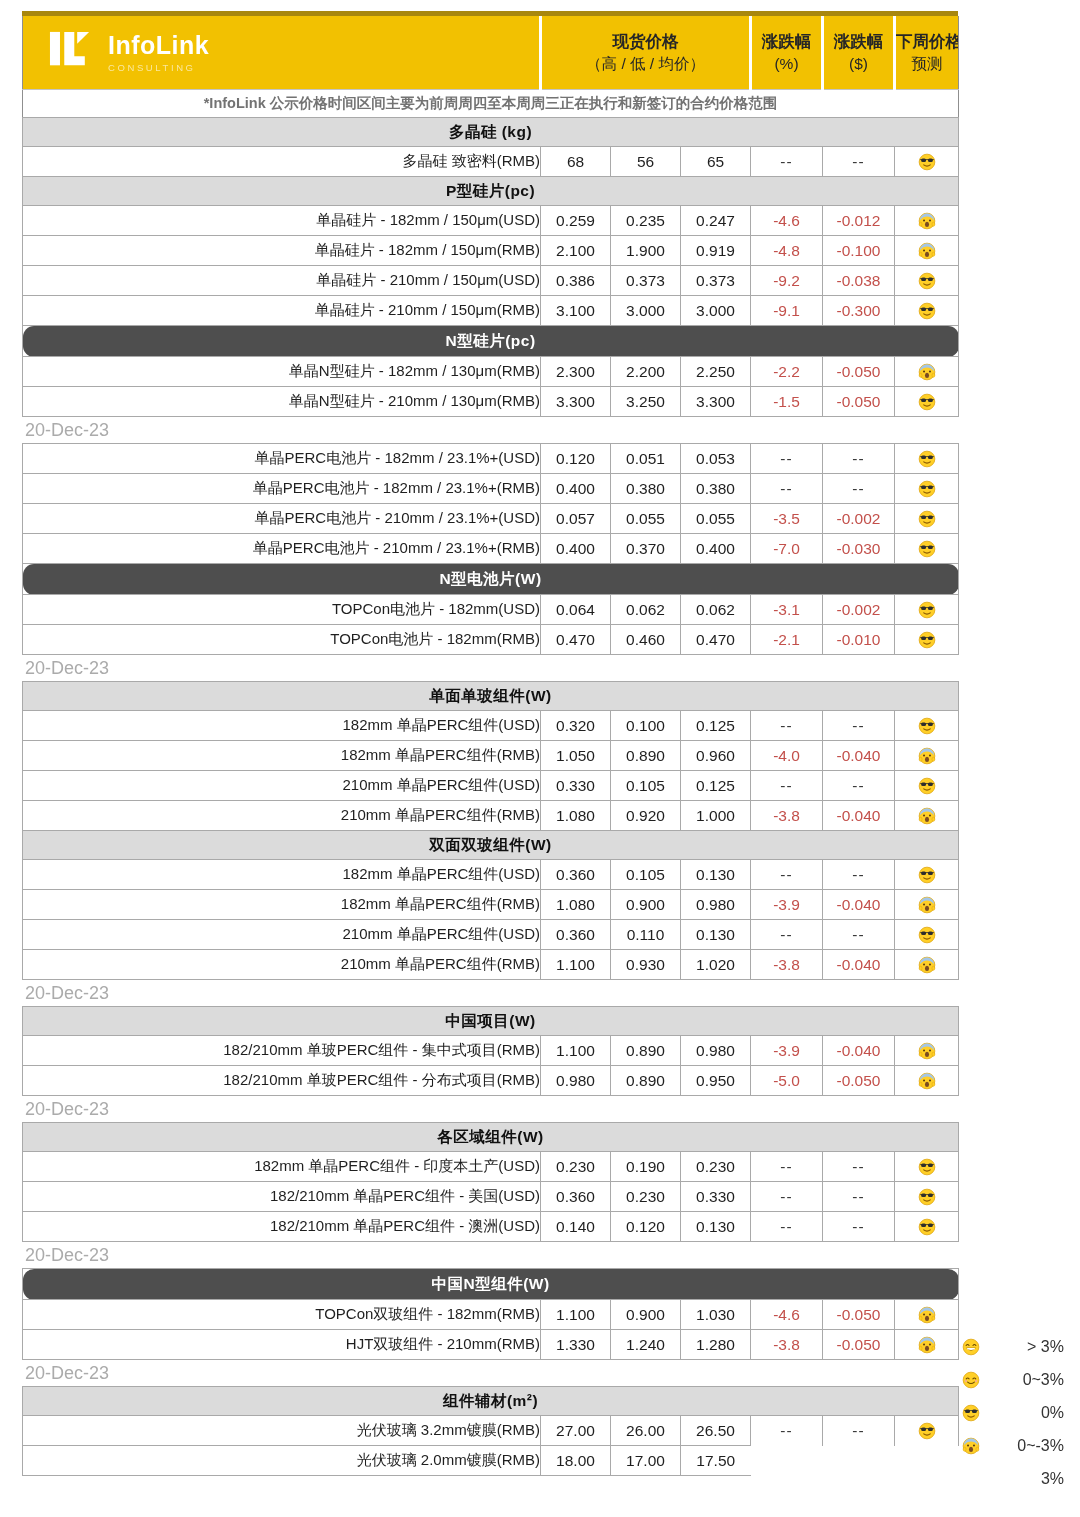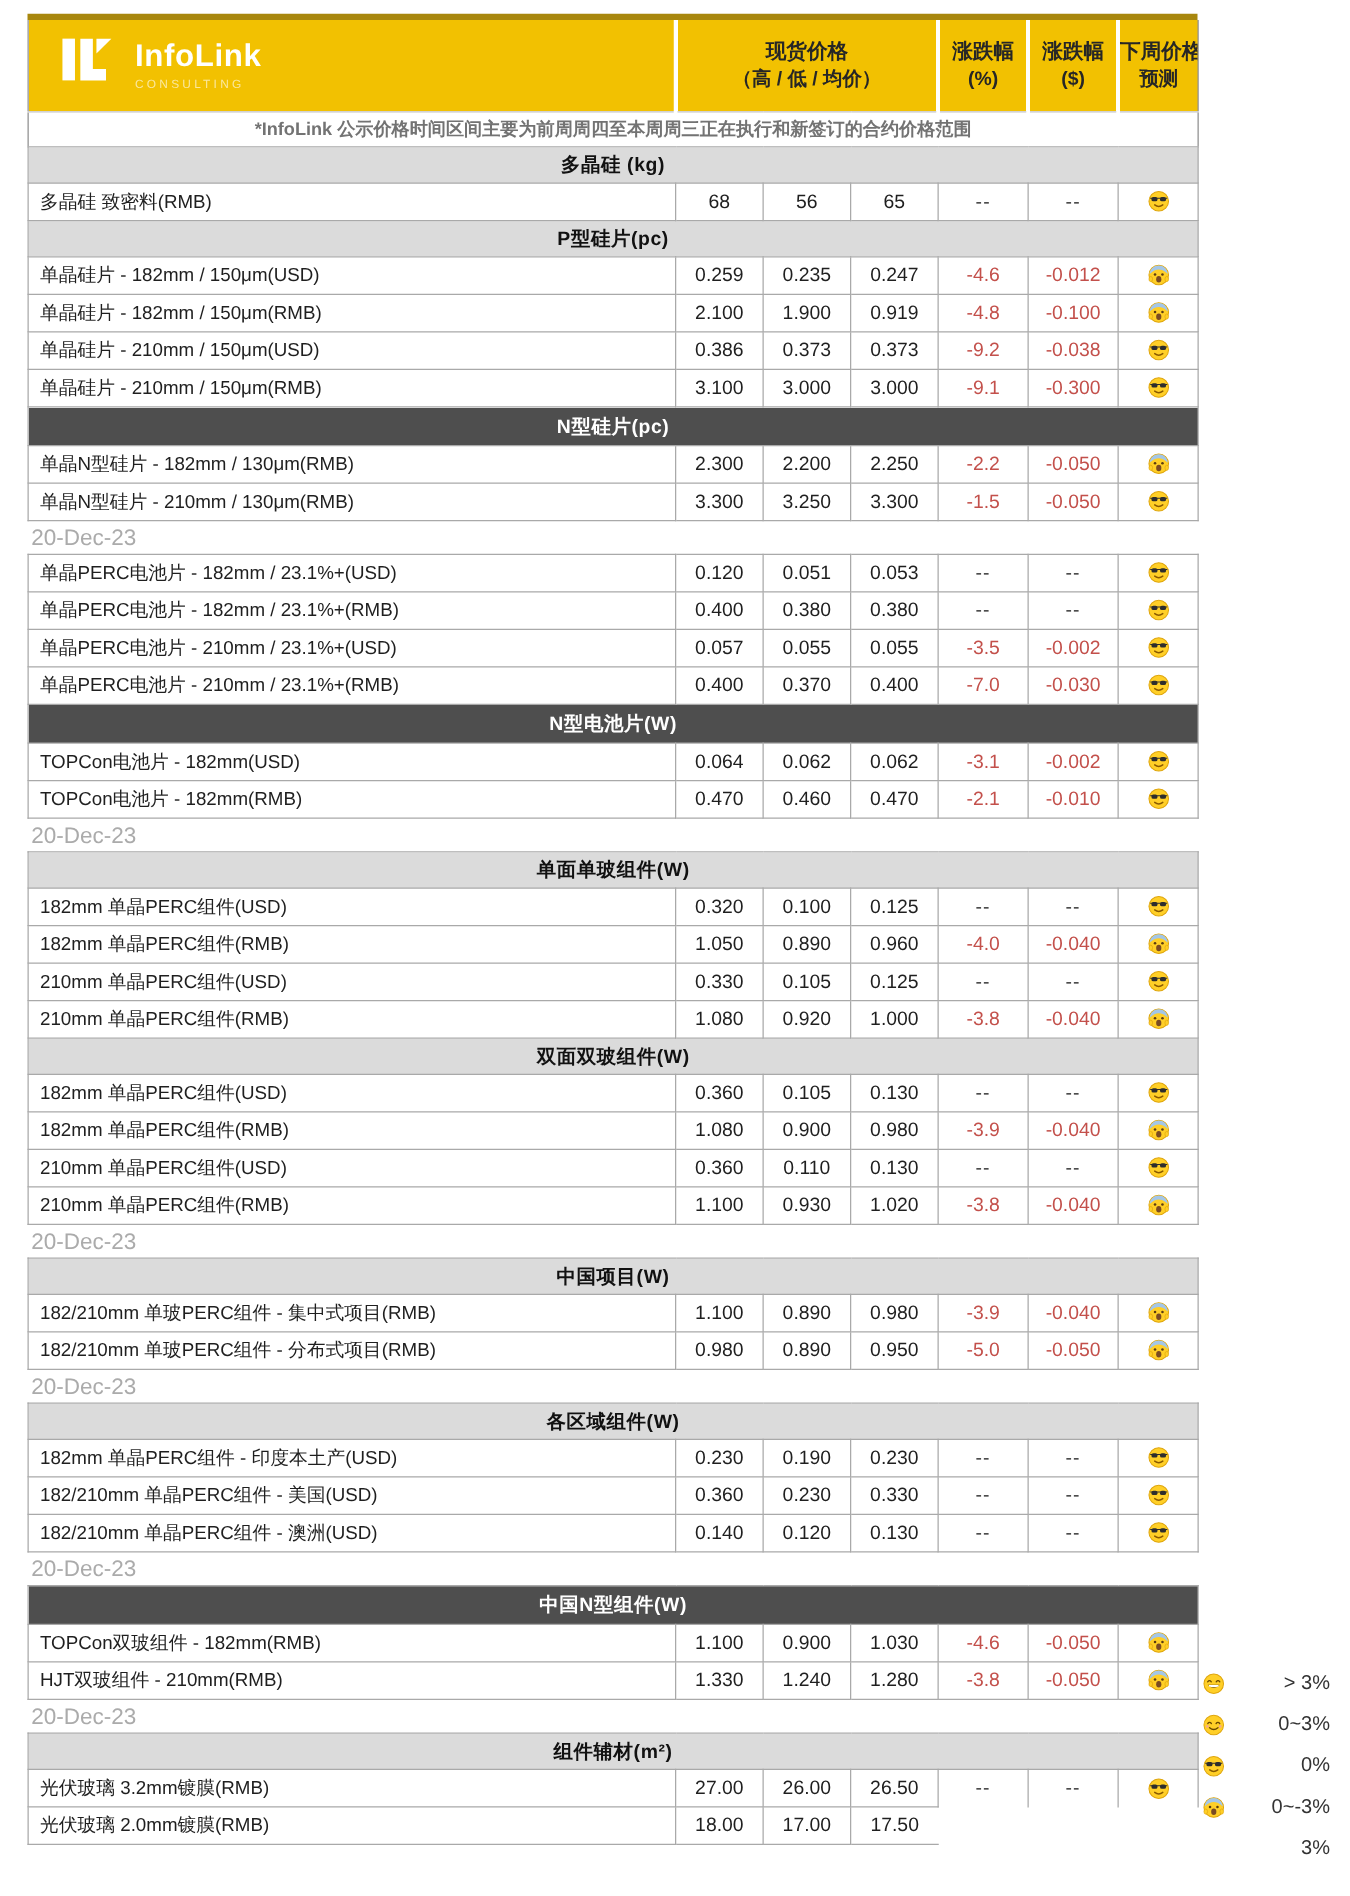--- a/index.html
+++ b/index.html
@@ -10,32 +10,32 @@
   }
   .page{position:absolute;inset:0;}
   .content{position:absolute;left:22px;top:11px;width:936px;}
   .topstrip{height:5px;background:#A8870E;width:936px;}
   table{border-collapse:collapse;table-layout:fixed;width:936px;border:1.5px solid #8f8f8f;padding-left:28px;}
   table.first{border-top:none;}
   td{
     border:1px solid #a9a9a9;height:29px;padding:0;text-align:center;
     font-size:15.5px;color:#1f1f1f;white-space:nowrap;overflow:hidden;vertical-align:middle;
   }
-  td.name{text-align:left;padding-left:9px;font-size:15px;}
+  td.name{text-align:right;padding-left:9px;font-size:15px;}
   td.sec{font-weight:bold;font-size:15.5px;letter-spacing:0.5px;text-align:center;}
   td.sec.light{background:#DBDBDB;height:28px;color:#111;}
-  td.sec.dark{background:#4E4E4E;height:30px;color:#ffffff;}
+  td.sec.dark{background:#4E4E4E;height:30px;color:#ffffff;border-radius:11px;}
   td.neg{color:#C3504B;}
   td.dash{color:#3a3a3a;letter-spacing:1px;}
   td.obscured{border:1px hidden;background:#ffffff;}
   
   tr.yhead td{background:#F2C101;border:none;height:73px;}
   tr.yhead td.ysep{border-left:3px solid #ffffff;}
   .hline1{font-weight:bold;font-size:16.5px;color:#262626;line-height:1.45;}
-  .hline2{font-weight:bold;font-size:15.5px;color:#262626;line-height:1.35;}
+  .hline2{font-weight:normal;font-size:15.5px;color:#262626;line-height:1.35;}
   .logo-wrap{display:flex;align-items:center;gap:15px;padding-left:24px;}
   .logo-text{text-align:left;}
   .brand{font-size:25px;font-weight:bold;color:#ffffff;letter-spacing:0.5px;line-height:1;}
   .brand-sub{font-size:9.5px;color:rgba(255,255,255,0.62);letter-spacing:2.6px;margin-top:4px;}
   tr.noterow td{border:none;border-top:1px solid #c4c4c4;height:27px;background:#ffffff;
     font-weight:bold;font-size:14.5px;color:#737373;}
   .date-row{height:26px;display:flex;align-items:center;font-size:18px;color:#ababab;padding-left:3px;}
   
   .legend{position:absolute;left:962px;top:1330px;width:102px;}
   .legend-row{height:33px;display:flex;align-items:center;}

